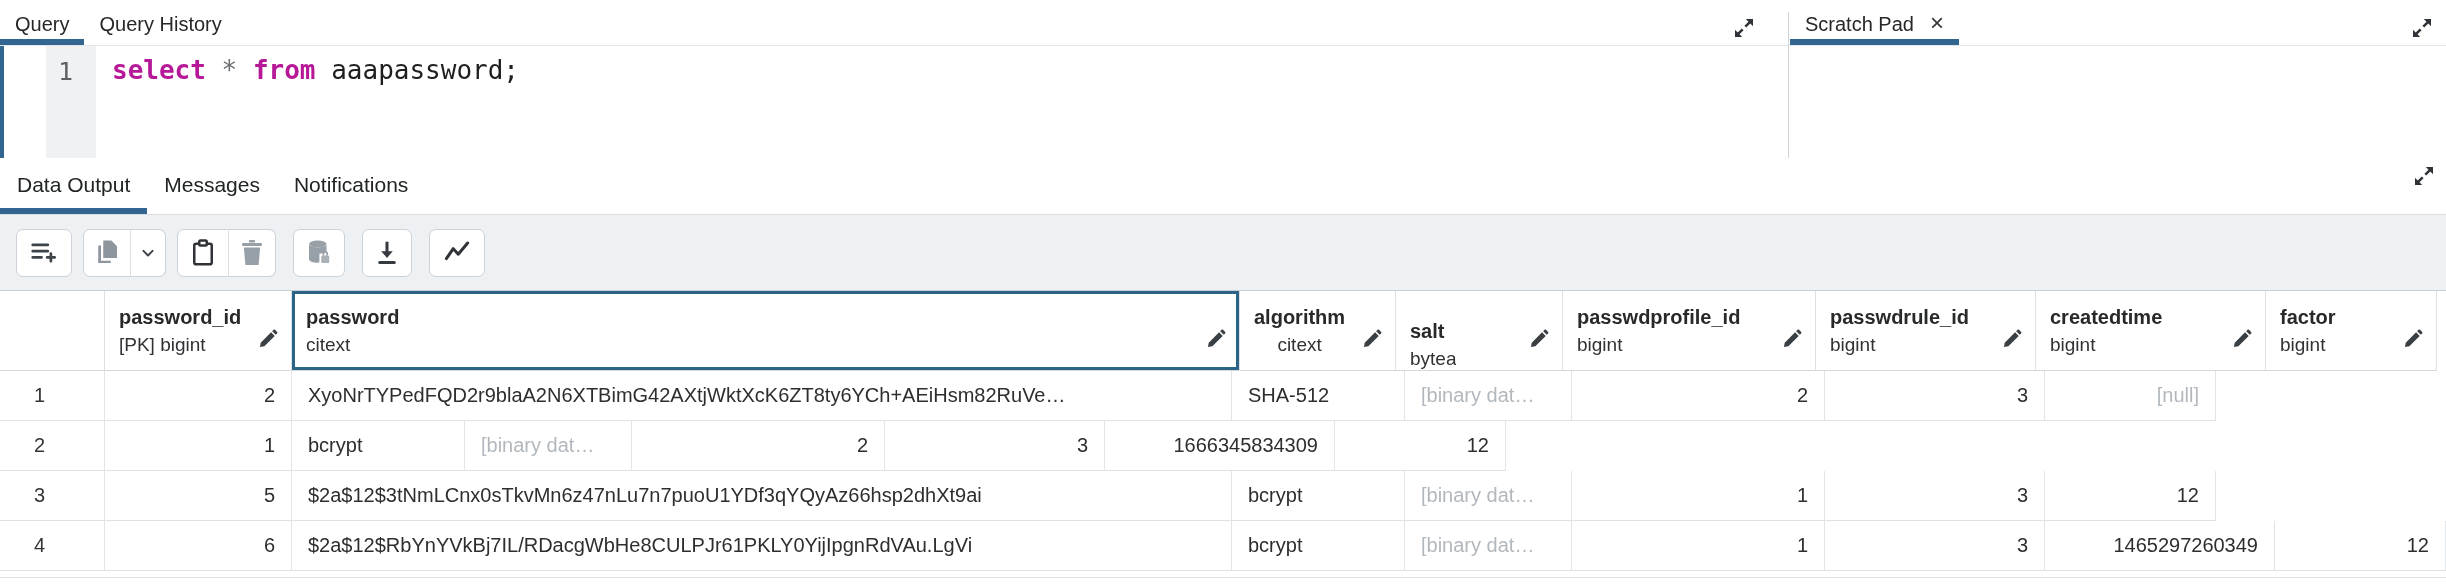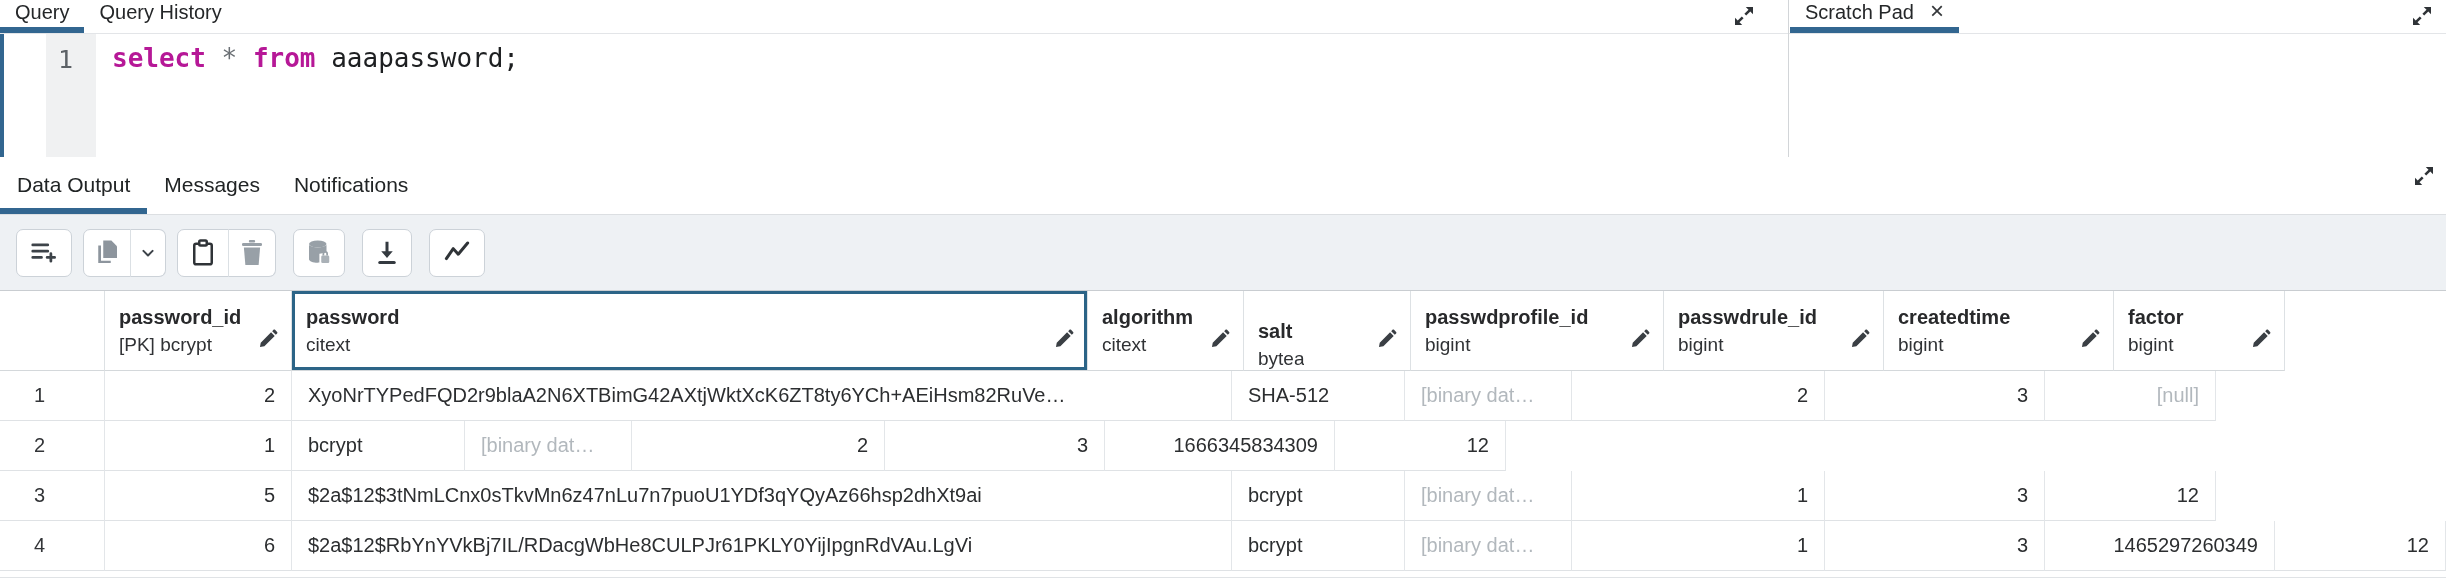--- a/index.html
+++ b/index.html
@@ -1,20 +1,20 @@
 <!DOCTYPE html>
 <html style="--accent: #326690; --keyword: #b61897; --muted: #b2b8bd;"><head>
 <meta charset="utf-8">
 <style>
   * { box-sizing: border-box; margin: 0; padding: 0; }
   html,body { width: 2446px; height: 586px; overflow: hidden; background: #fff;
               font-family: "Liberation Sans", sans-serif; color: #2b2e31; }
 
   
-  .top-section { position: absolute; left: 0; top: 0; width: 2446px; height: 157px;
+  .top-section { position: absolute; left: 0; top: 12px; width: 2446px; height: 157px;
                  border-bottom: 1px solid #6d28d9; }
   .query-panel { position: absolute; left: 0; top: 0; width: 1788px; height: 157px; }
   .scratch-panel { position: absolute; left: 1788px; top: 0; width: 664px; height: 157px;
                    border-left: 1px solid #d2d5d8; background: #fff; }
 
   .tabbar { position: relative; height: 34px; background: #fff;
             border-bottom: 1px solid #e3e5e8; display: flex; align-items: flex-start; }
   .tab { position: relative; height: 34px; padding: 0 15px; font-size: 20px;
          color: #252729; display: inline-flex; align-items: flex-start; line-height: 24px;
          margin-top: -2px; padding-top: 2px; white-space: nowrap; cursor: pointer; }
@@ -199,36 +199,36 @@
         </svg>
     </div>
   </div>
 
   <div class="grid">
     <div class="grid-header" id="grid-header">
         <div class="hcell" style="width: 105px;"></div>
         <div class="hcell" style="width: 187px;">
           <div class="hmeta">
             <span class="hname">password_id</span>
-            <span class="htype">[PK] bcrypt</span>
-          </div>
-          <span class="pencil"><svg viewBox="0 0 20 20">
-              <path d="M3.4 13.3 2.7 17.3 6.7 16.6 16.1 7.2 12.8 3.9zM13.8 2.9 17.1 6.2 18.3 5c.4-.4.4-1 0-1.4L16.4 1.7c-.4-.4-1-.4-1.4 0z"></path>
-            </svg></span>
-        </div>
-        <div class="hcell selected" style="width: 796px;">
+            <span class="htype">[PK] bigint</span>
+          </div>
+          <span class="pencil"><svg viewBox="0 0 20 20">
+              <path d="M3.4 13.3 2.7 17.3 6.7 16.6 16.1 7.2 12.8 3.9zM13.8 2.9 17.1 6.2 18.3 5c.4-.4.4-1 0-1.4L16.4 1.7c-.4-.4-1-.4-1.4 0z"></path>
+            </svg></span>
+        </div>
+        <div class="hcell selected" style="width: 948px;">
           <div class="hmeta">
             <span class="hname">password</span>
             <span class="htype">citext</span>
           </div>
           <span class="pencil"><svg viewBox="0 0 20 20">
               <path d="M3.4 13.3 2.7 17.3 6.7 16.6 16.1 7.2 12.8 3.9zM13.8 2.9 17.1 6.2 18.3 5c.4-.4.4-1 0-1.4L16.4 1.7c-.4-.4-1-.4-1.4 0z"></path>
             </svg></span>
         </div>
-        <div class="hcell" style="width: 156px;">
+        <div class="hcell" style="width: 156px; text-align: center;">
           <div class="hmeta">
             <span class="hname">algorithm</span>
             <span class="htype">citext</span>
           </div>
           <span class="pencil"><svg viewBox="0 0 20 20">
               <path d="M3.4 13.3 2.7 17.3 6.7 16.6 16.1 7.2 12.8 3.9zM13.8 2.9 17.1 6.2 18.3 5c.4-.4.4-1 0-1.4L16.4 1.7c-.4-.4-1-.4-1.4 0z"></path>
             </svg></span>
         </div>
         <div class="hcell" style="width: 167px; align-items: flex-end;">
           <div class="hmeta">

